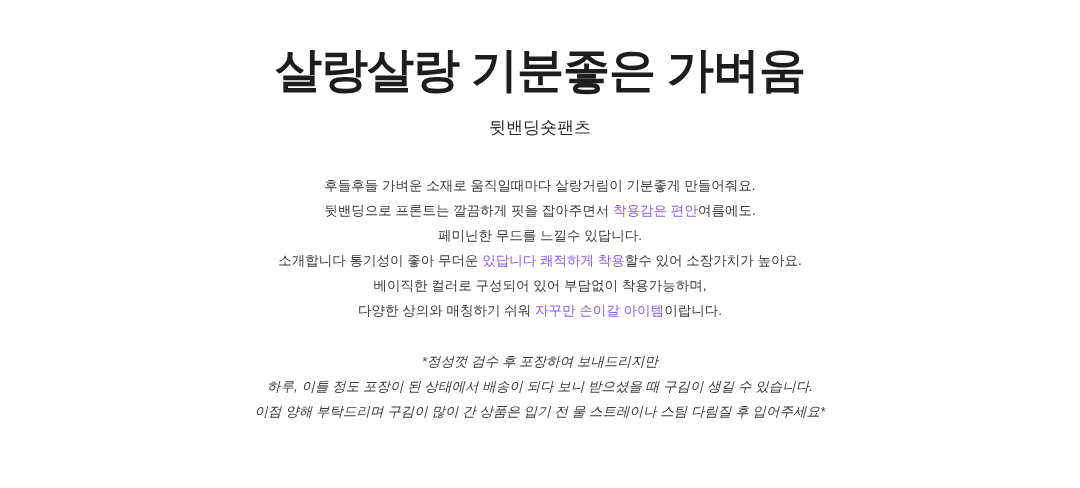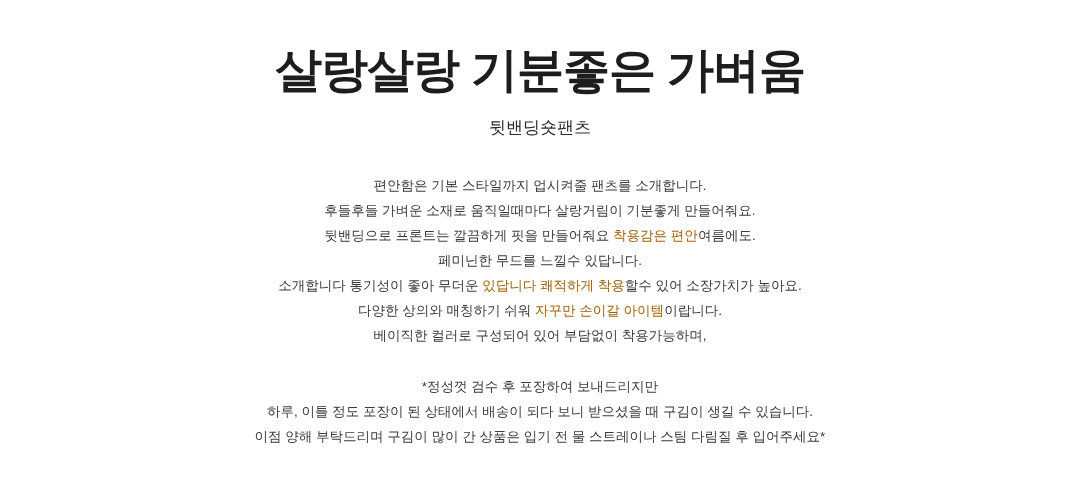--- a/index.html
+++ b/index.html
@@ -51,42 +51,42 @@
   }
   .notice-block {
     margin-top: 26px;
     text-align: center;
     font-size: 13.5px;
     line-height: 25px;
     color: #3a3a3a;
   }
   .notice-block .line {
     white-space: nowrap;
+    font-style: italic;
   }
   .hl {
-    color: #a16207;
+    color: #8b5cf6;
   }
 </style>
 </head>
 <body>
 
 <div class="page">
 
   <div class="headline">살랑살랑 기분좋은 가벼움</div>
 
   <div class="subtitle">뒷밴딩숏팬츠</div>
 
   <div class="body-block">
-      <div class="line"><span>편안함은 기본 스타일까지 업시켜줄 팬츠를 소개합니다.</span></div>
       <div class="line"><span>후들후들 가벼운 소재로 움직일때마다 살랑거림이 기분좋게 만들어줘요.</span></div>
-      <div class="line"><span>뒷밴딩으로 프론트는 깔끔하게 핏을 만들어줘요 </span><span class="hl">착용감은 편안</span><span>여름에도.</span></div>
+      <div class="line"><span>뒷밴딩으로 프론트는 깔끔하게 핏을 잡아주면서 </span><span class="hl">착용감은 편안</span><span>여름에도.</span></div>
       <div class="line"><span>페미닌한 무드를 느낄수 있답니다.</span></div>
       <div class="line"><span>소개합니다 통기성이 좋아 무더운 </span><span class="hl">있답니다 쾌적하게 착용</span><span>할수 있어 소장가치가 높아요.</span></div>
+      <div class="line"><span>베이직한 컬러로 구성되어 있어 부담없이 착용가능하며,</span></div>
       <div class="line"><span>다양한 상의와 매칭하기 쉬워 </span><span class="hl">자꾸만 손이갈 아이템</span><span>이랍니다.</span></div>
-      <div class="line"><span>베이직한 컬러로 구성되어 있어 부담없이 착용가능하며,</span></div>
     </div>
 
   <div class="notice-block">
       <div class="line"><span>*정성껏 검수 후 포장하여 보내드리지만</span></div>
       <div class="line"><span>하루, 이틀 정도 포장이 된 상태에서 배송이 되다 보니 받으셨을 때 구김이 생길 수 있습니다.</span></div>
       <div class="line"><span>이점 양해 부탁드리며 구김이 많이 간 상품은 입기 전 물 스트레이나 스팀 다림질 후 입어주세요*</span></div>
     </div>
 
 </div>
 

